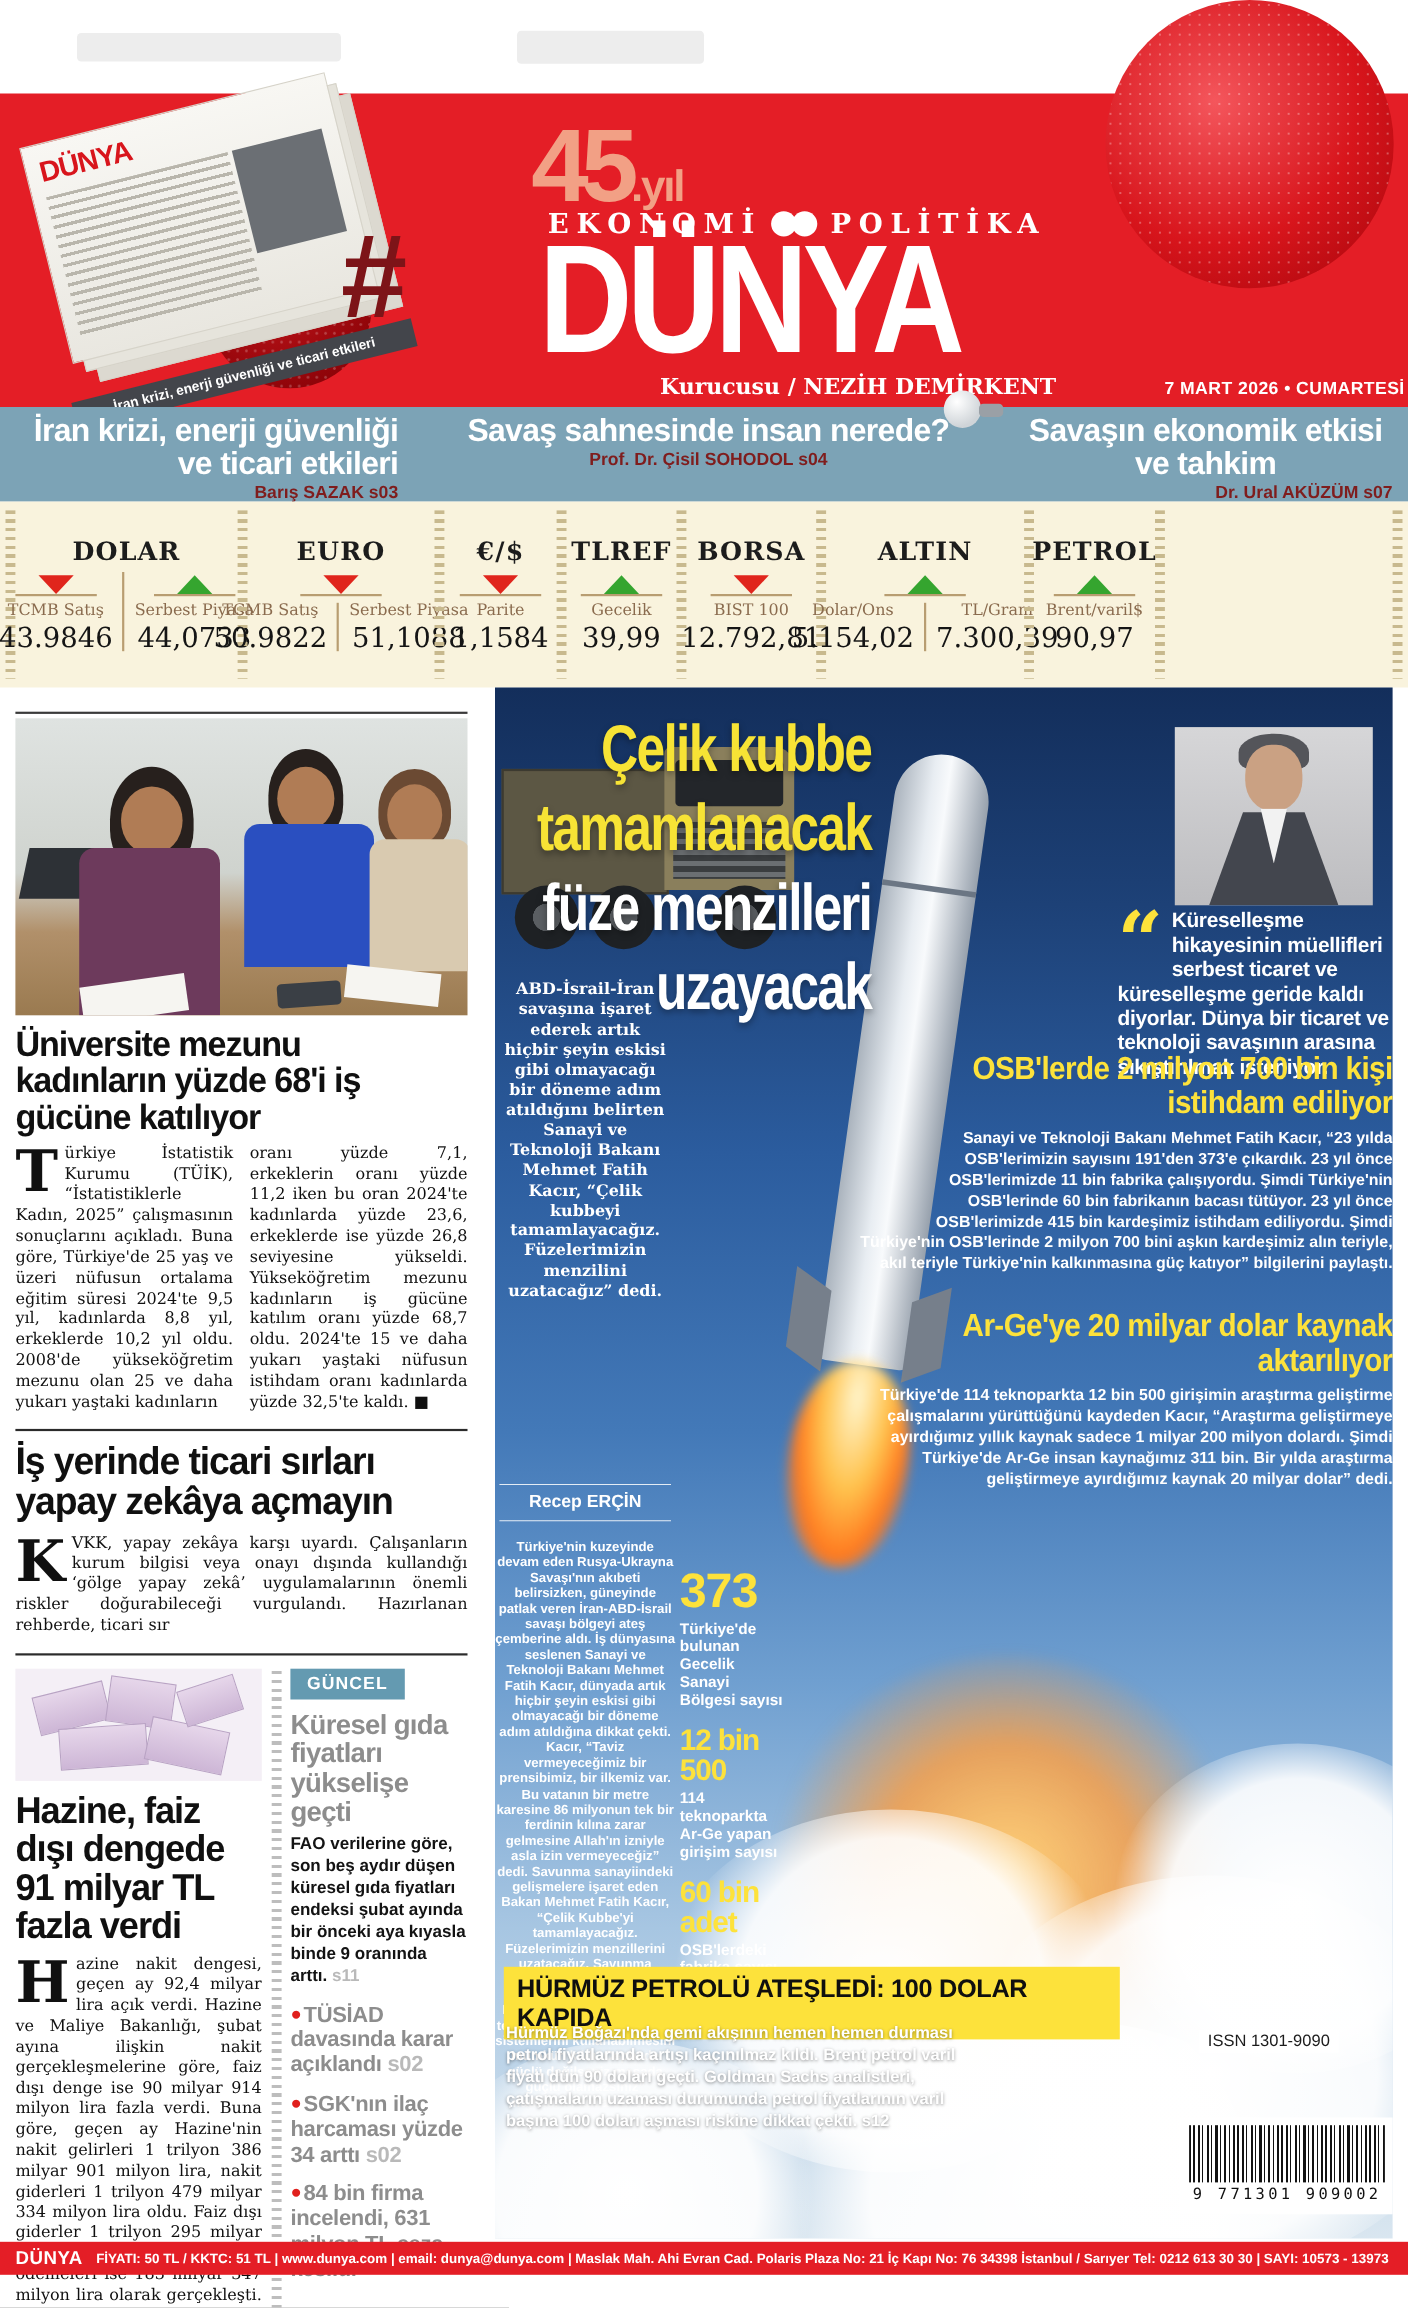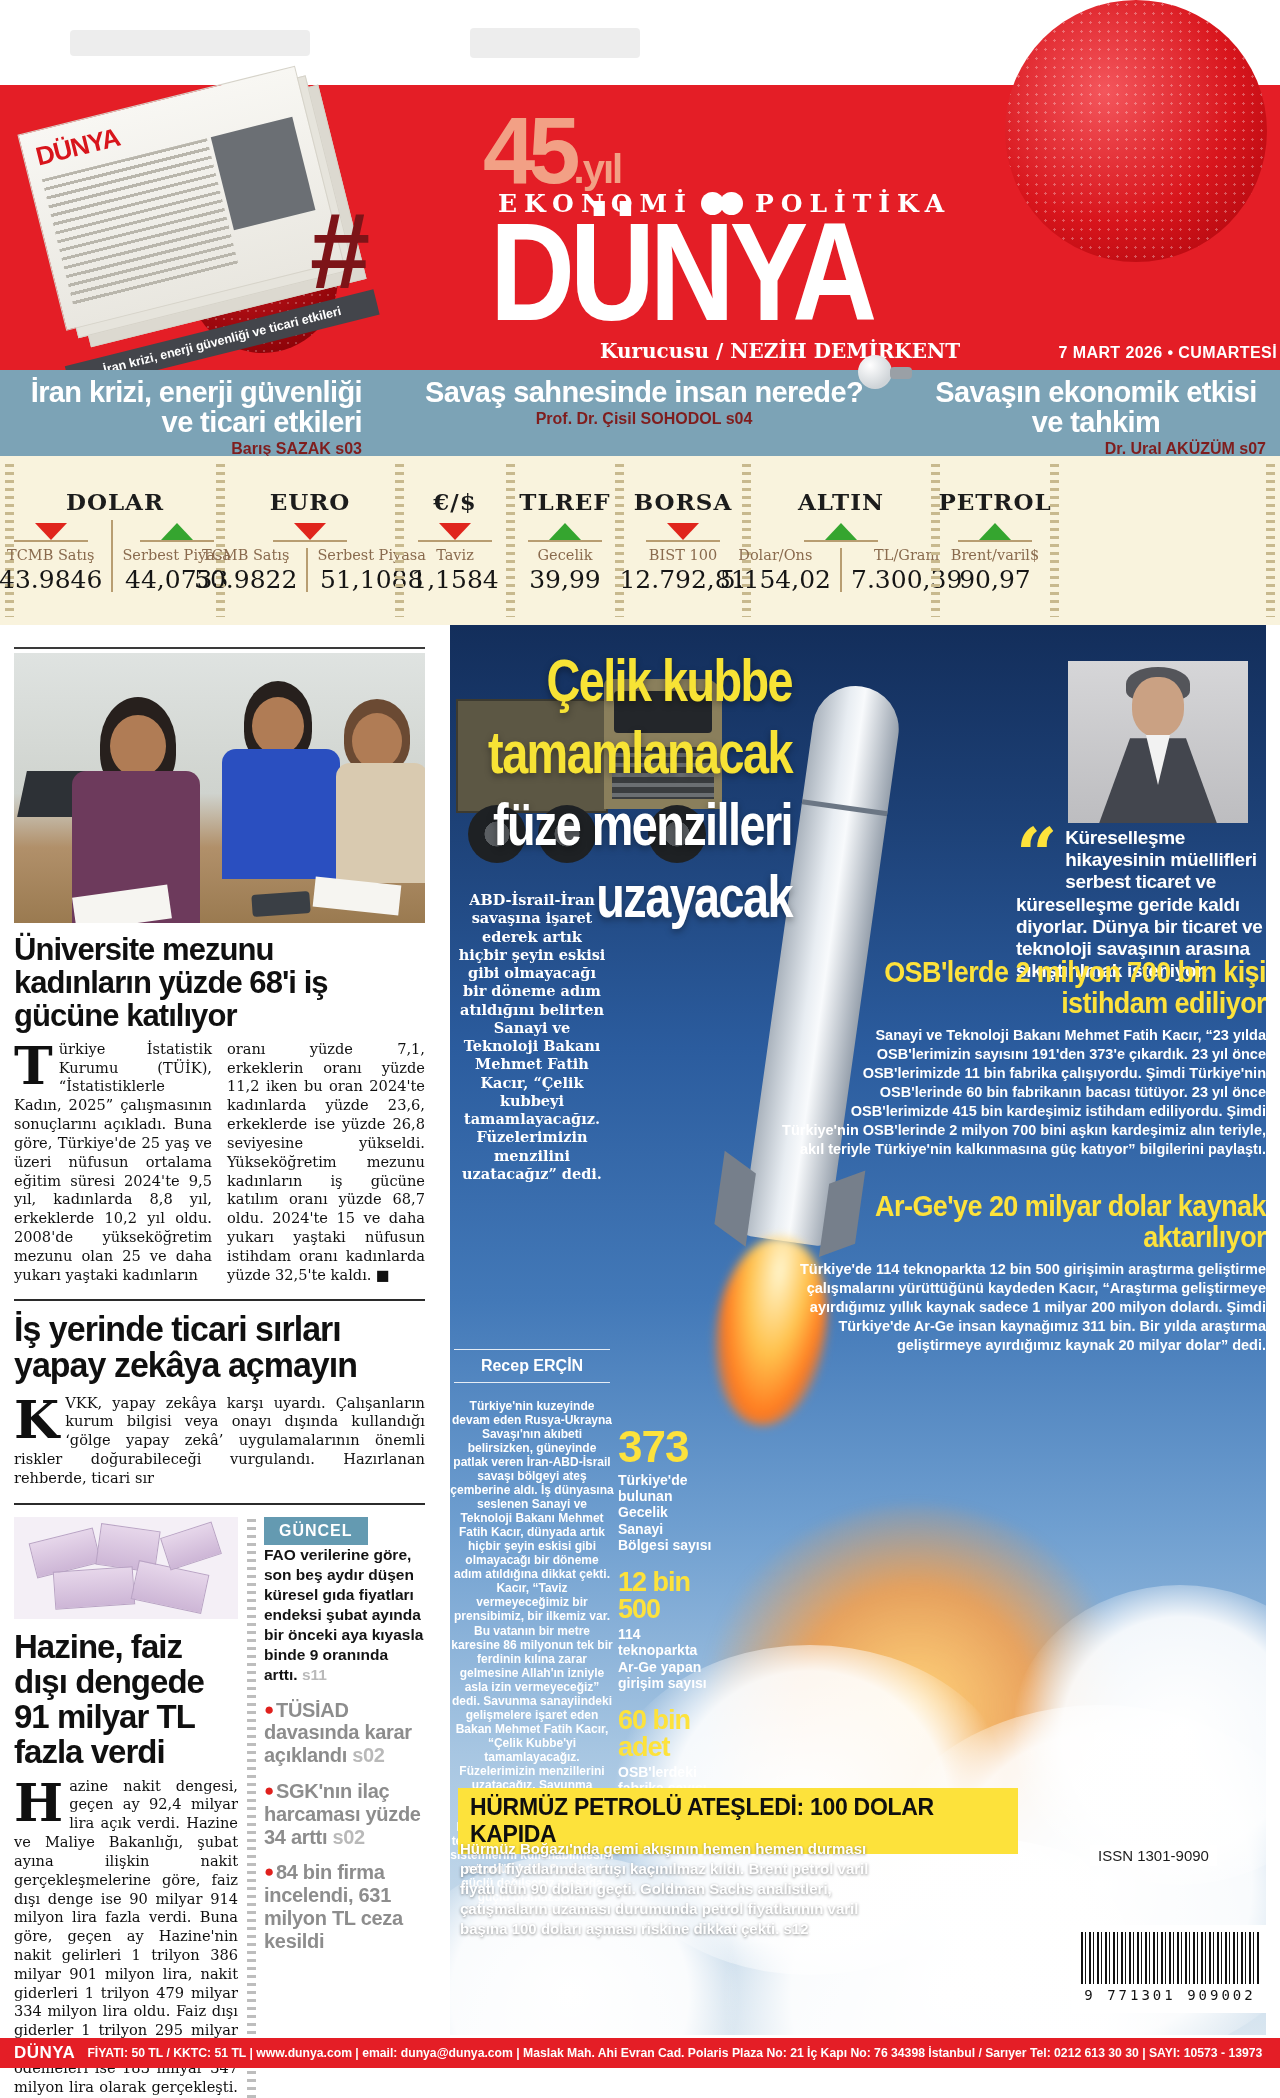--- a/index.html
+++ b/index.html
@@ -280,21 +280,21 @@
           <div class="mlabel">Serbest Piyasa</div>
           <div class="mvalue">51,1088</div>
         </div>
       </div>
     </div>
     <div class="msep"></div>
     <div class="market" style="width:100px;">
       <div class="mname">€/$</div>
       <div class="arr down"></div>
       <div class="mentry">
-        <div class="mlabel">Taviz</div>
+        <div class="mlabel">Parite</div>
         <div class="mvalue">1,1584</div>
       </div>
     </div>
     <div class="msep"></div>
     <div class="market" style="width:98px;">
       <div class="mname">TLREF</div>
       <div class="arr up"></div>
       <div class="mentry">
         <div class="mlabel">Gecelik</div>
         <div class="mvalue">39,99</div>
@@ -376,20 +376,21 @@
           <div class="mstack ms4"></div>
           <div class="mstack ms5"></div>
         </div>
         <div class="h1 a3">Hazine, faiz dışı dengede 91 milyar TL fazla verdi</div>
         <div class="hazbody"><span class="dropcap">H</span><span>azine nakit dengesi, geçen ay 92,4 milyar lira açık verdi. Hazine ve Maliye Bakanlığı, şubat ayına ilişkin nakit gerçekleşmelerine göre, faiz dışı denge ise 90 milyar 914 milyon lira fazla verdi. Buna göre, geçen ay Hazine'nin nakit gelirleri 1 trilyon 386 milyar 901 milyon lira, nakit giderleri 1 trilyon 479 milyar 334 milyon lira oldu. Faiz dışı giderler 1 trilyon 295 milyar 988 milyon lira, faiz ödemeleri ise 183 milyar 347 milyon lira olarak gerçekleşti. ■</span></div>
 
       </div>
       <div class="vsep"></div>
       <div class="guncel">
         <div class="gbox">GÜNCEL</div>
+        <div class="glead-t">Küresel gıda fiyatları yükselişe geçti</div>
         <div class="glead-b">
           <span>FAO verilerine göre, son beş aydır düşen küresel gıda fiyatları endeksi şubat ayında bir önceki aya kıyasla binde 9 oranında arttı.</span>
           <span class="gpage">s11</span>
         </div>
         <div class="gitem"><span class="gdot">●</span><span>TÜSİAD davasında karar açıklandı</span> <span class="gpage">s02</span></div>
         <div class="gitem"><span class="gdot">●</span><span>SGK'nın ilaç harcaması yüzde 34 arttı</span> <span class="gpage">s02</span></div>
         <div class="gitem"><span class="gdot">●</span><span>84 bin firma incelendi, 631 milyon TL ceza kesildi</span> </div>
         
         
         

